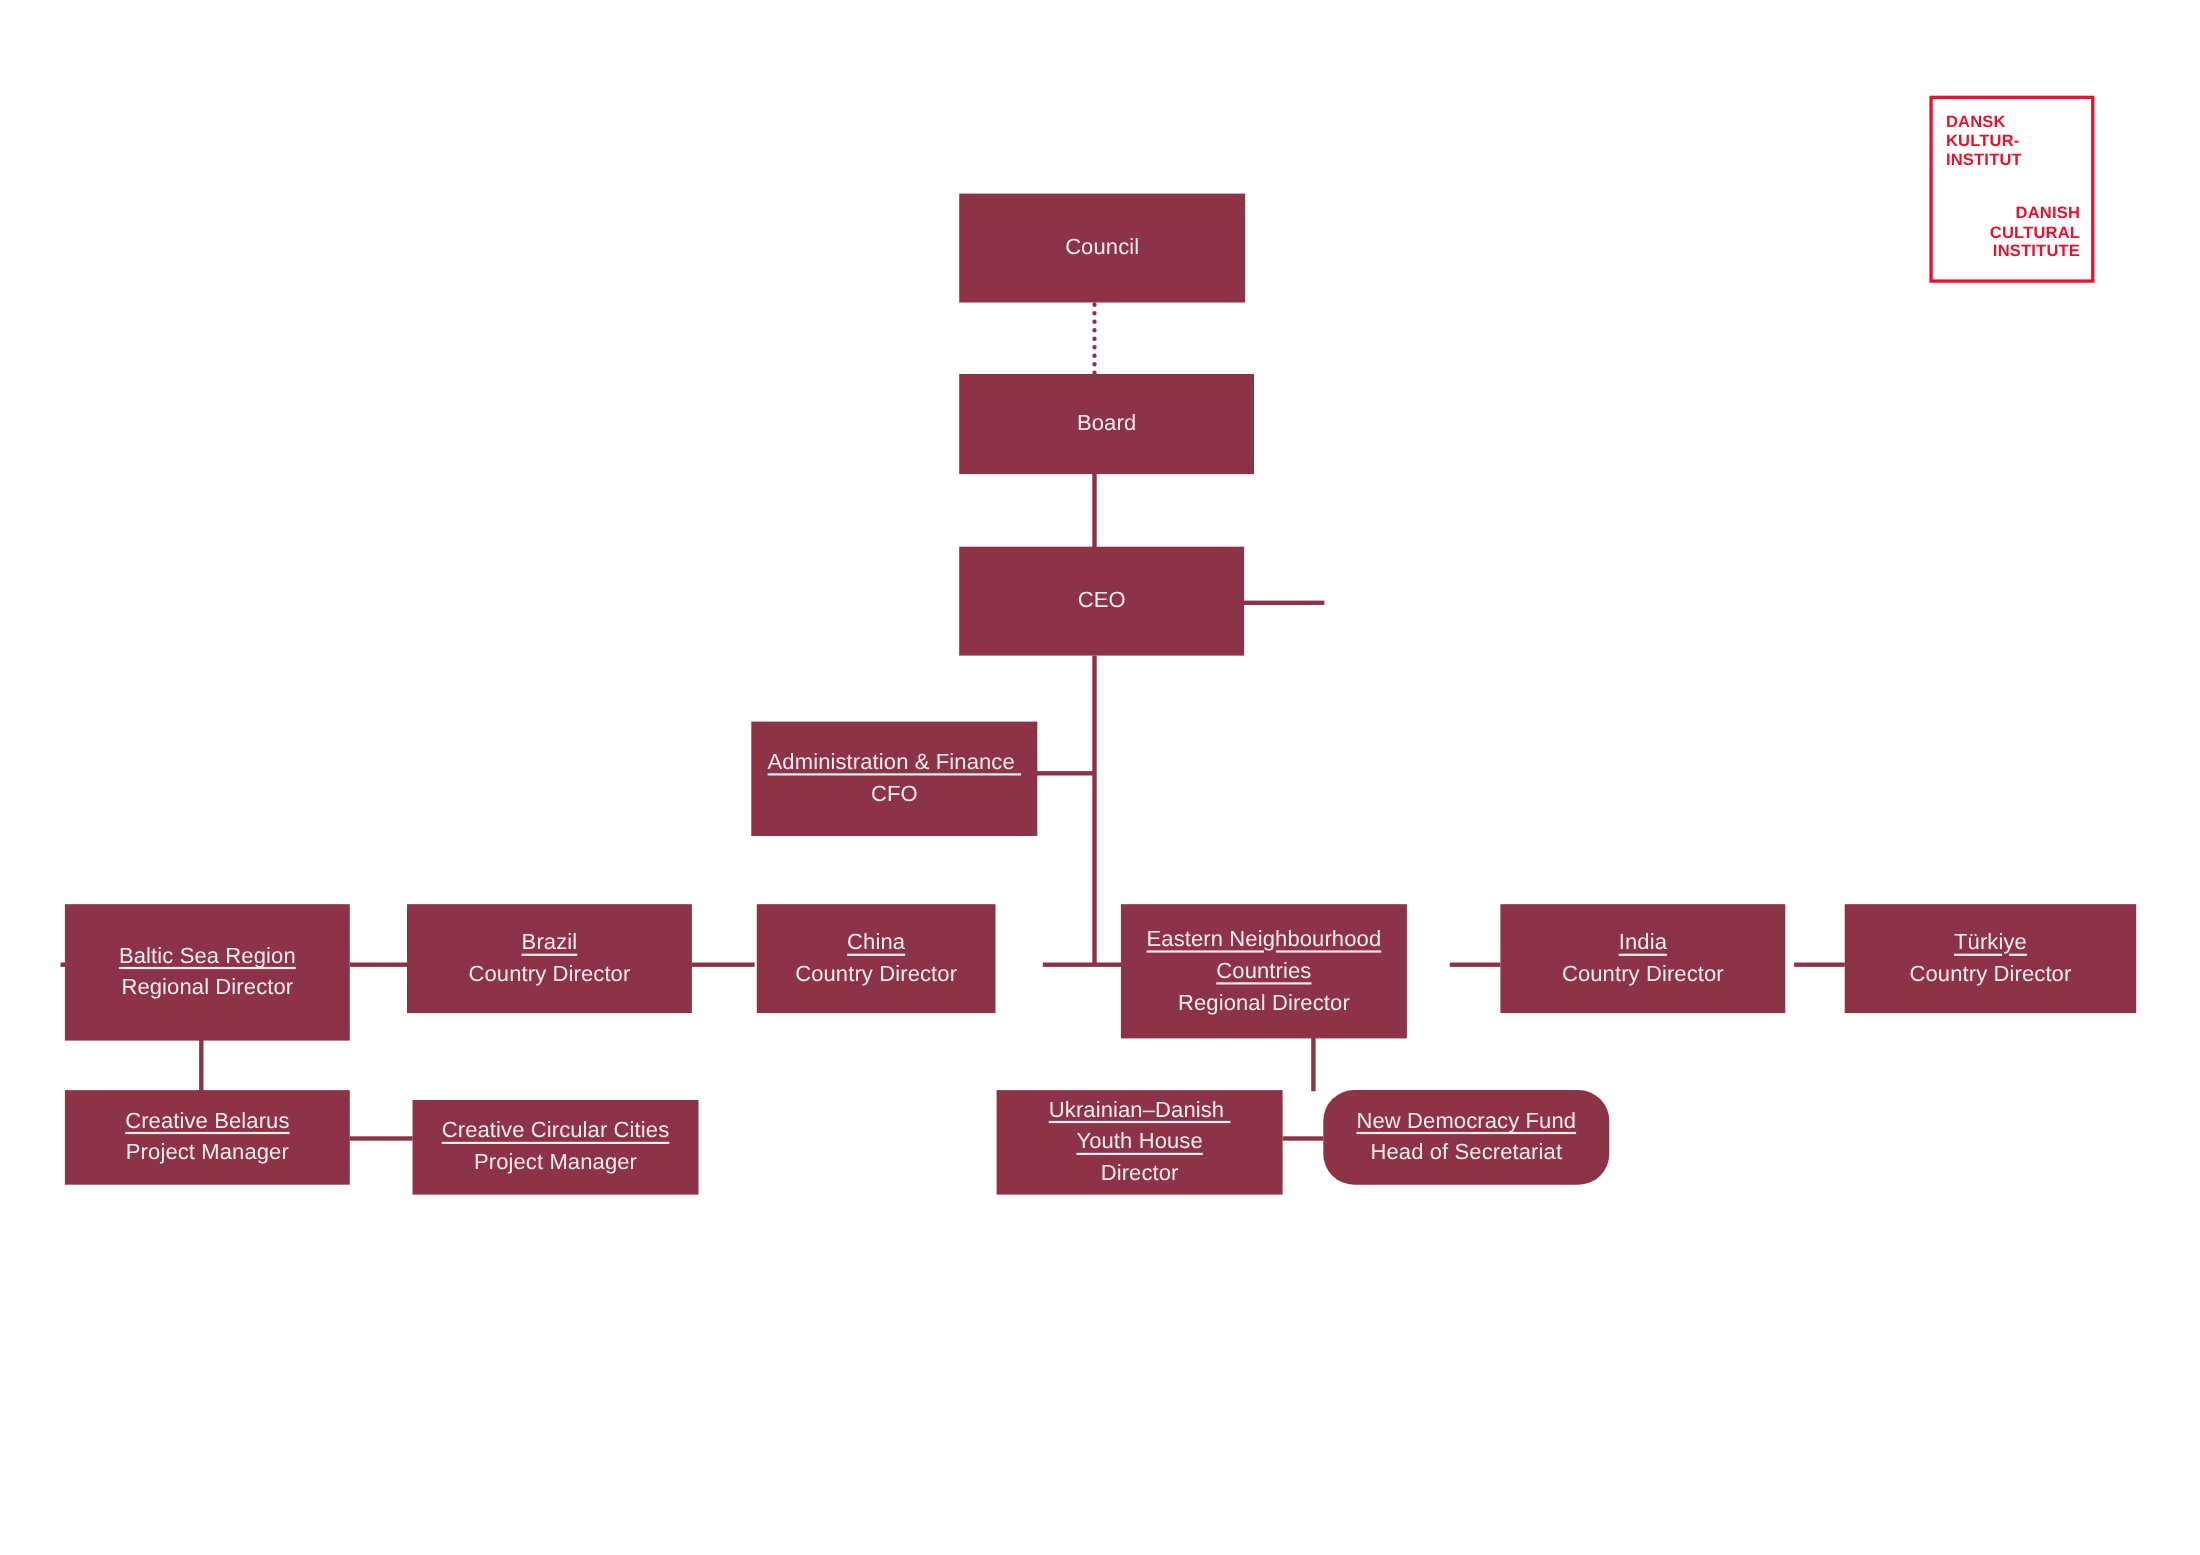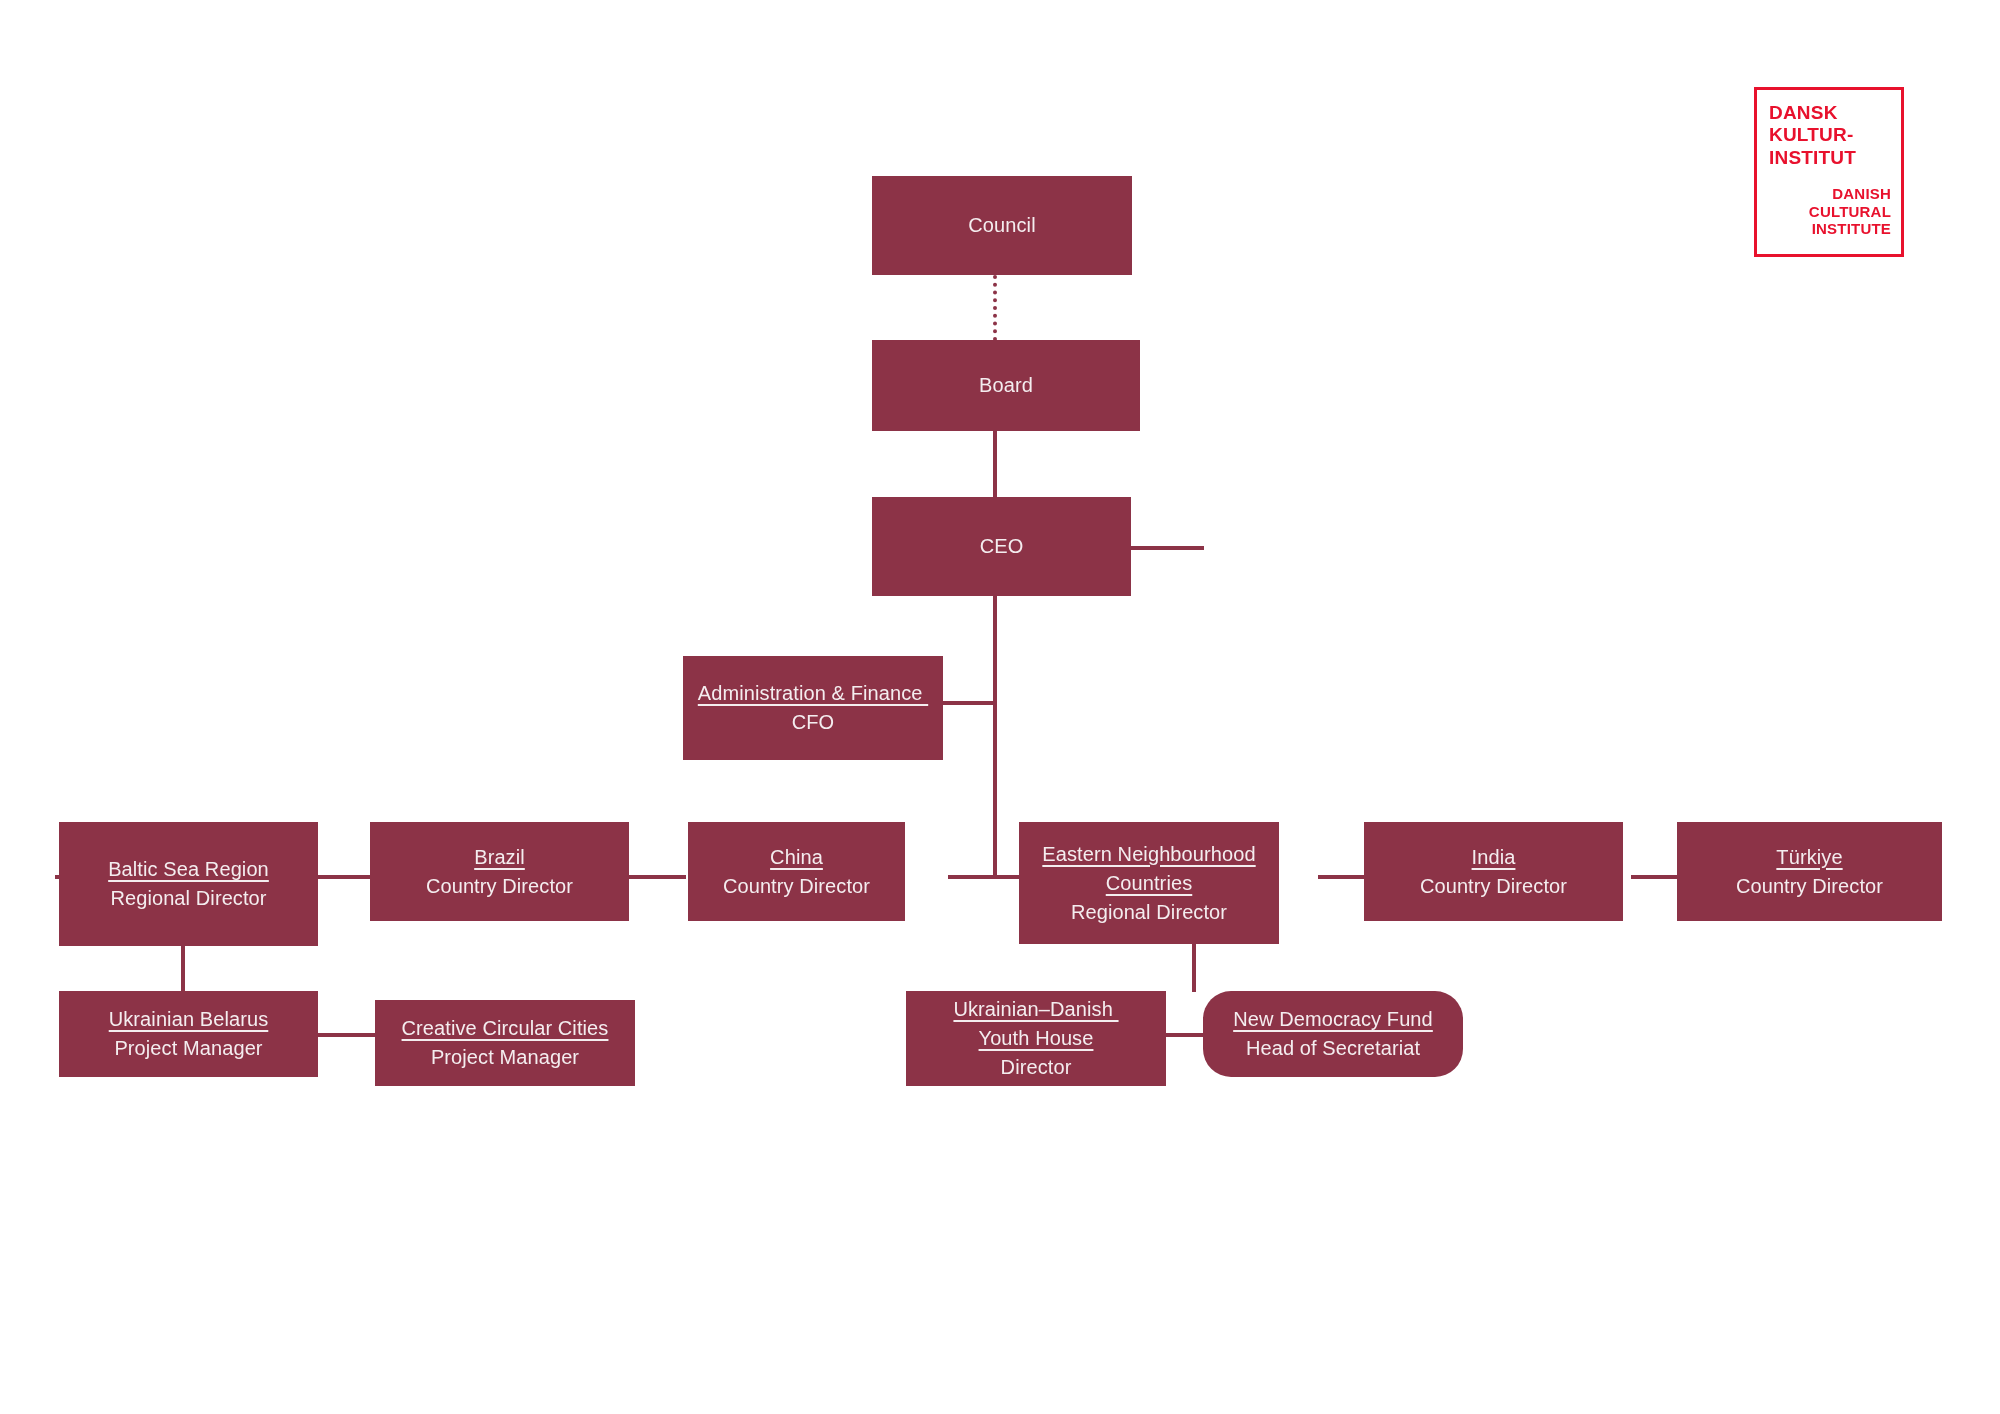--- a/index.html
+++ b/index.html
@@ -79,21 +79,21 @@
     z-index: 5;
     box-sizing: border-box;
   }
   #logo .lg-top {
     position: absolute;
     left: 12px;
     top: 12px;
     text-align: left;
     color: #E8112D;
     font-weight: bold;
-    font-size: 19px;
+    font-size: 15px;
     line-height: 1.18;
     letter-spacing: 0.2px;
   }
   #logo .lg-bot {
     position: absolute;
     right: 10px;
     bottom: 16px;
     text-align: right;
     color: #E8112D;
     font-weight: bold;
@@ -175,21 +175,21 @@
     <span class="ttl u">India</span>
     <span class="sub">Country Director</span>
   </div>
 
   <div class="box" style="left:1677px; top:822px; width:265px; height:99px;">
     <span class="ttl u">Türkiye</span>
     <span class="sub">Country Director</span>
   </div>
 
   <div class="box" style="left:59px; top:991px; width:259px; height:86px;">
-    <span class="ttl u">Ukrainian Belarus</span>
+    <span class="ttl u">Creative Belarus</span>
     <span class="sub">Project Manager</span>
   </div>
 
   <div class="box" style="left:375px; top:1000px; width:260px; height:86px;">
     <span class="ttl u">Creative Circular Cities</span>
     <span class="sub">Project Manager</span>
   </div>
 
   <div class="box" style="left:906px; top:991px; width:260px; height:95px;">
     <span class="ttl u">Ukrainian–Danish </span>

